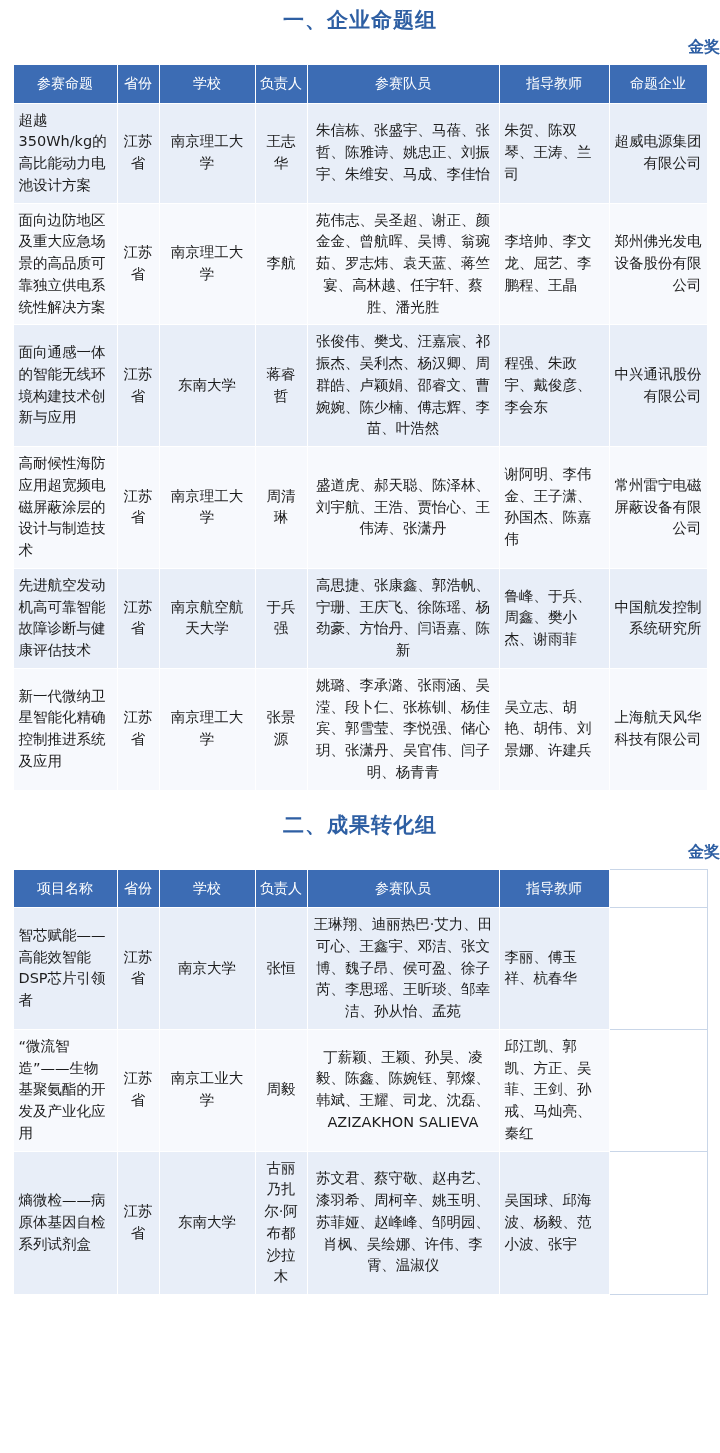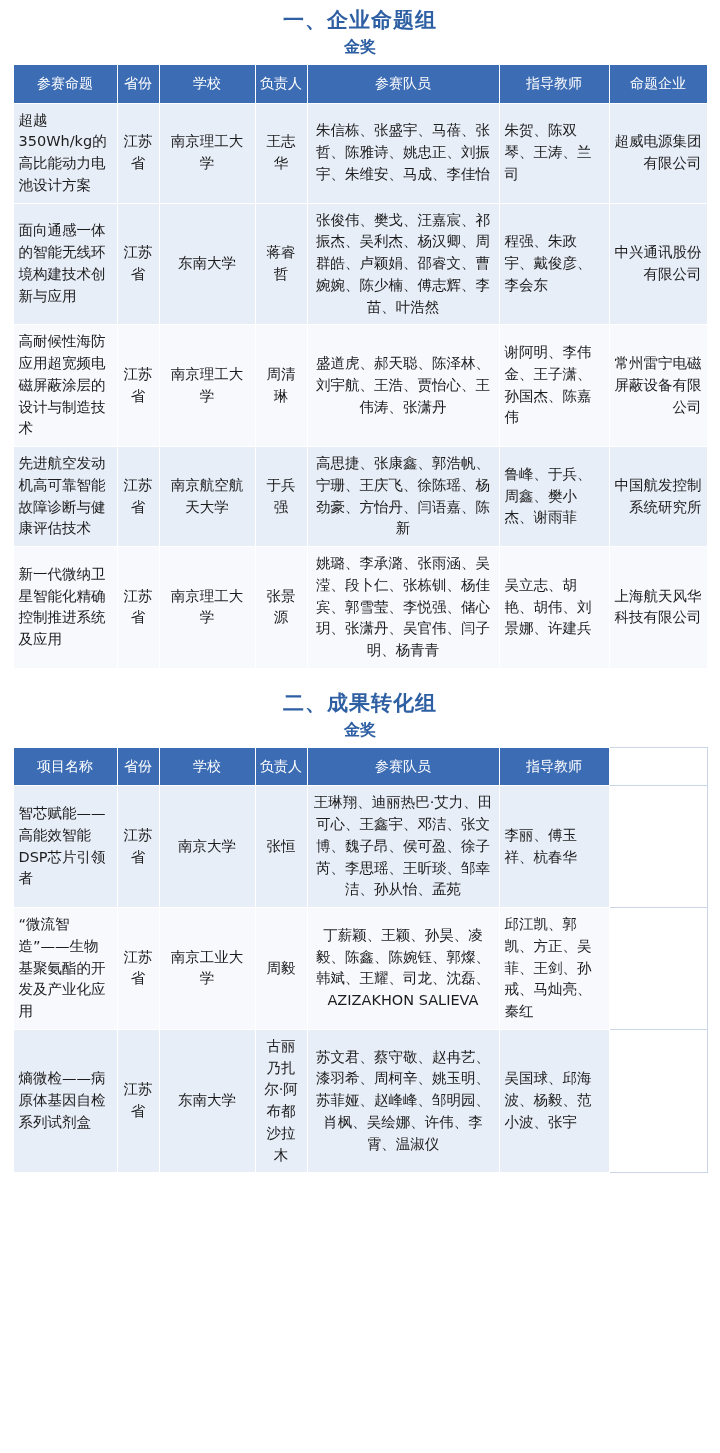--- a/index.html
+++ b/index.html
@@ -20,21 +20,21 @@
   }
   .section-title {
     text-align: center;
     color: #2e5fa3;
     font-weight: bold;
     font-size: 21px;
     letter-spacing: 1px;
     padding: 6px 0 2px 0;
   }
   .award-title {
-    text-align: center;
+    text-align: right;
     color: #2e5fa3;
     font-weight: bold;
     font-size: 16px;
     padding: 1px 0 6px 0;
   }
   table.grid {
     width: 694px;
     margin: 0 auto;
     border-collapse: collapse;
     table-layout: fixed;
@@ -112,20 +112,29 @@
           <tbody>
             <tr class="odd">
               <td class="c-title">超越350Wh/kg的高比能动力电池设计方案</td>
               <td class="c-prov">江苏省</td>
               <td class="c-school">南京理工大学</td>
               <td class="c-lead">王志华</td>
               <td class="c-members">朱信栋、张盛宇、马蓓、张哲、陈雅诗、姚忠正、刘振宇、朱维安、马成、李佳怡</td>
               <td class="c-teachers">朱贺、陈双琴、王涛、兰司</td>
               <td class="c-company">超威电源集团有限公司</td>
             </tr>
+            <tr class="even">
+              <td class="c-title">面向边防地区及重大应急场景的高品质可靠独立供电系统性解决方案</td>
+              <td class="c-prov">江苏省</td>
+              <td class="c-school">南京理工大学</td>
+              <td class="c-lead">李航</td>
+              <td class="c-members">苑伟志、吴圣超、谢正、颜金金、曾航晖、吴博、翁琬茹、罗志炜、袁天蓝、蒋竺宴、高林越、任宇轩、蔡胜、潘光胜</td>
+              <td class="c-teachers">李培帅、李文龙、屈艺、李鹏程、王晶</td>
+              <td class="c-company">郑州佛光发电设备股份有限公司</td>
+            </tr>
             <tr class="odd">
               <td class="c-title">面向通感一体的智能无线环境构建技术创新与应用</td>
               <td class="c-prov">江苏省</td>
               <td class="c-school">东南大学</td>
               <td class="c-lead">蒋睿哲</td>
               <td class="c-members">张俊伟、樊戈、汪嘉宸、祁振杰、吴利杰、杨汉卿、周群皓、卢颖娟、邵睿文、曹婉婉、陈少楠、傅志辉、李苗、叶浩然</td>
               <td class="c-teachers">程强、朱政宇、戴俊彦、李会东</td>
               <td class="c-company">中兴通讯股份有限公司</td>
             </tr>
             <tr class="even">

